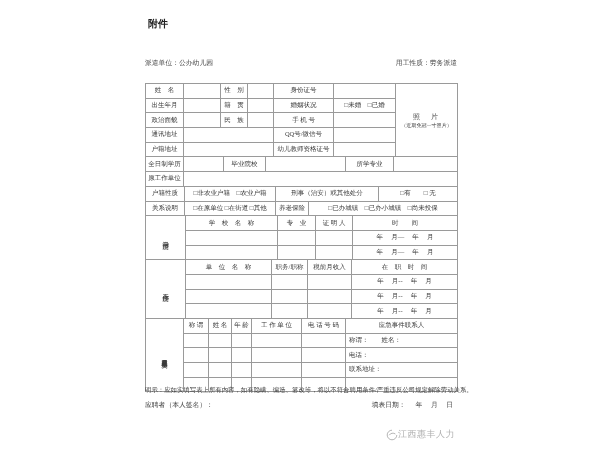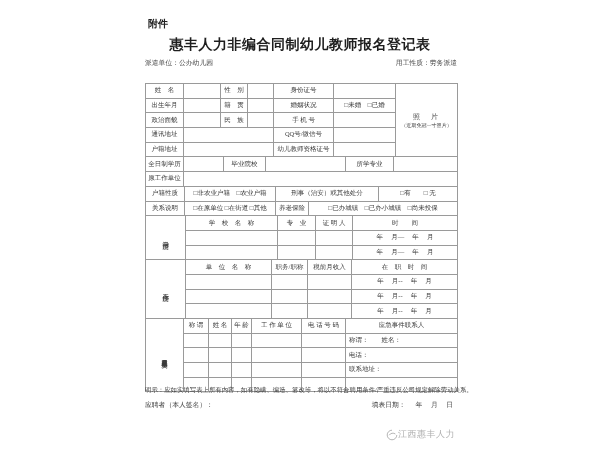--- a/index.html
+++ b/index.html
@@ -32,21 +32,20 @@
         color:#aeaeae;font-size:9px;font-family:"Liberation Sans","DejaVu Sans",sans-serif;
         letter-spacing:.5px;}
   .logo svg{display:block;}
 </style>
 </head>
 <body>
 
 <div class="canvas">
 
   <div class="attachment">附件</div>
-  <h1 class="title">惠丰人力非编合同制幼儿教师报名登记表</h1>
 
   <div class="subline">
     <span>派遣单位：公办幼儿园</span>
     <span>用工性质：劳务派遣</span>
   </div>
 
   <div class="form-wrap">
 
     <table class="t first">
       <colgroup>

